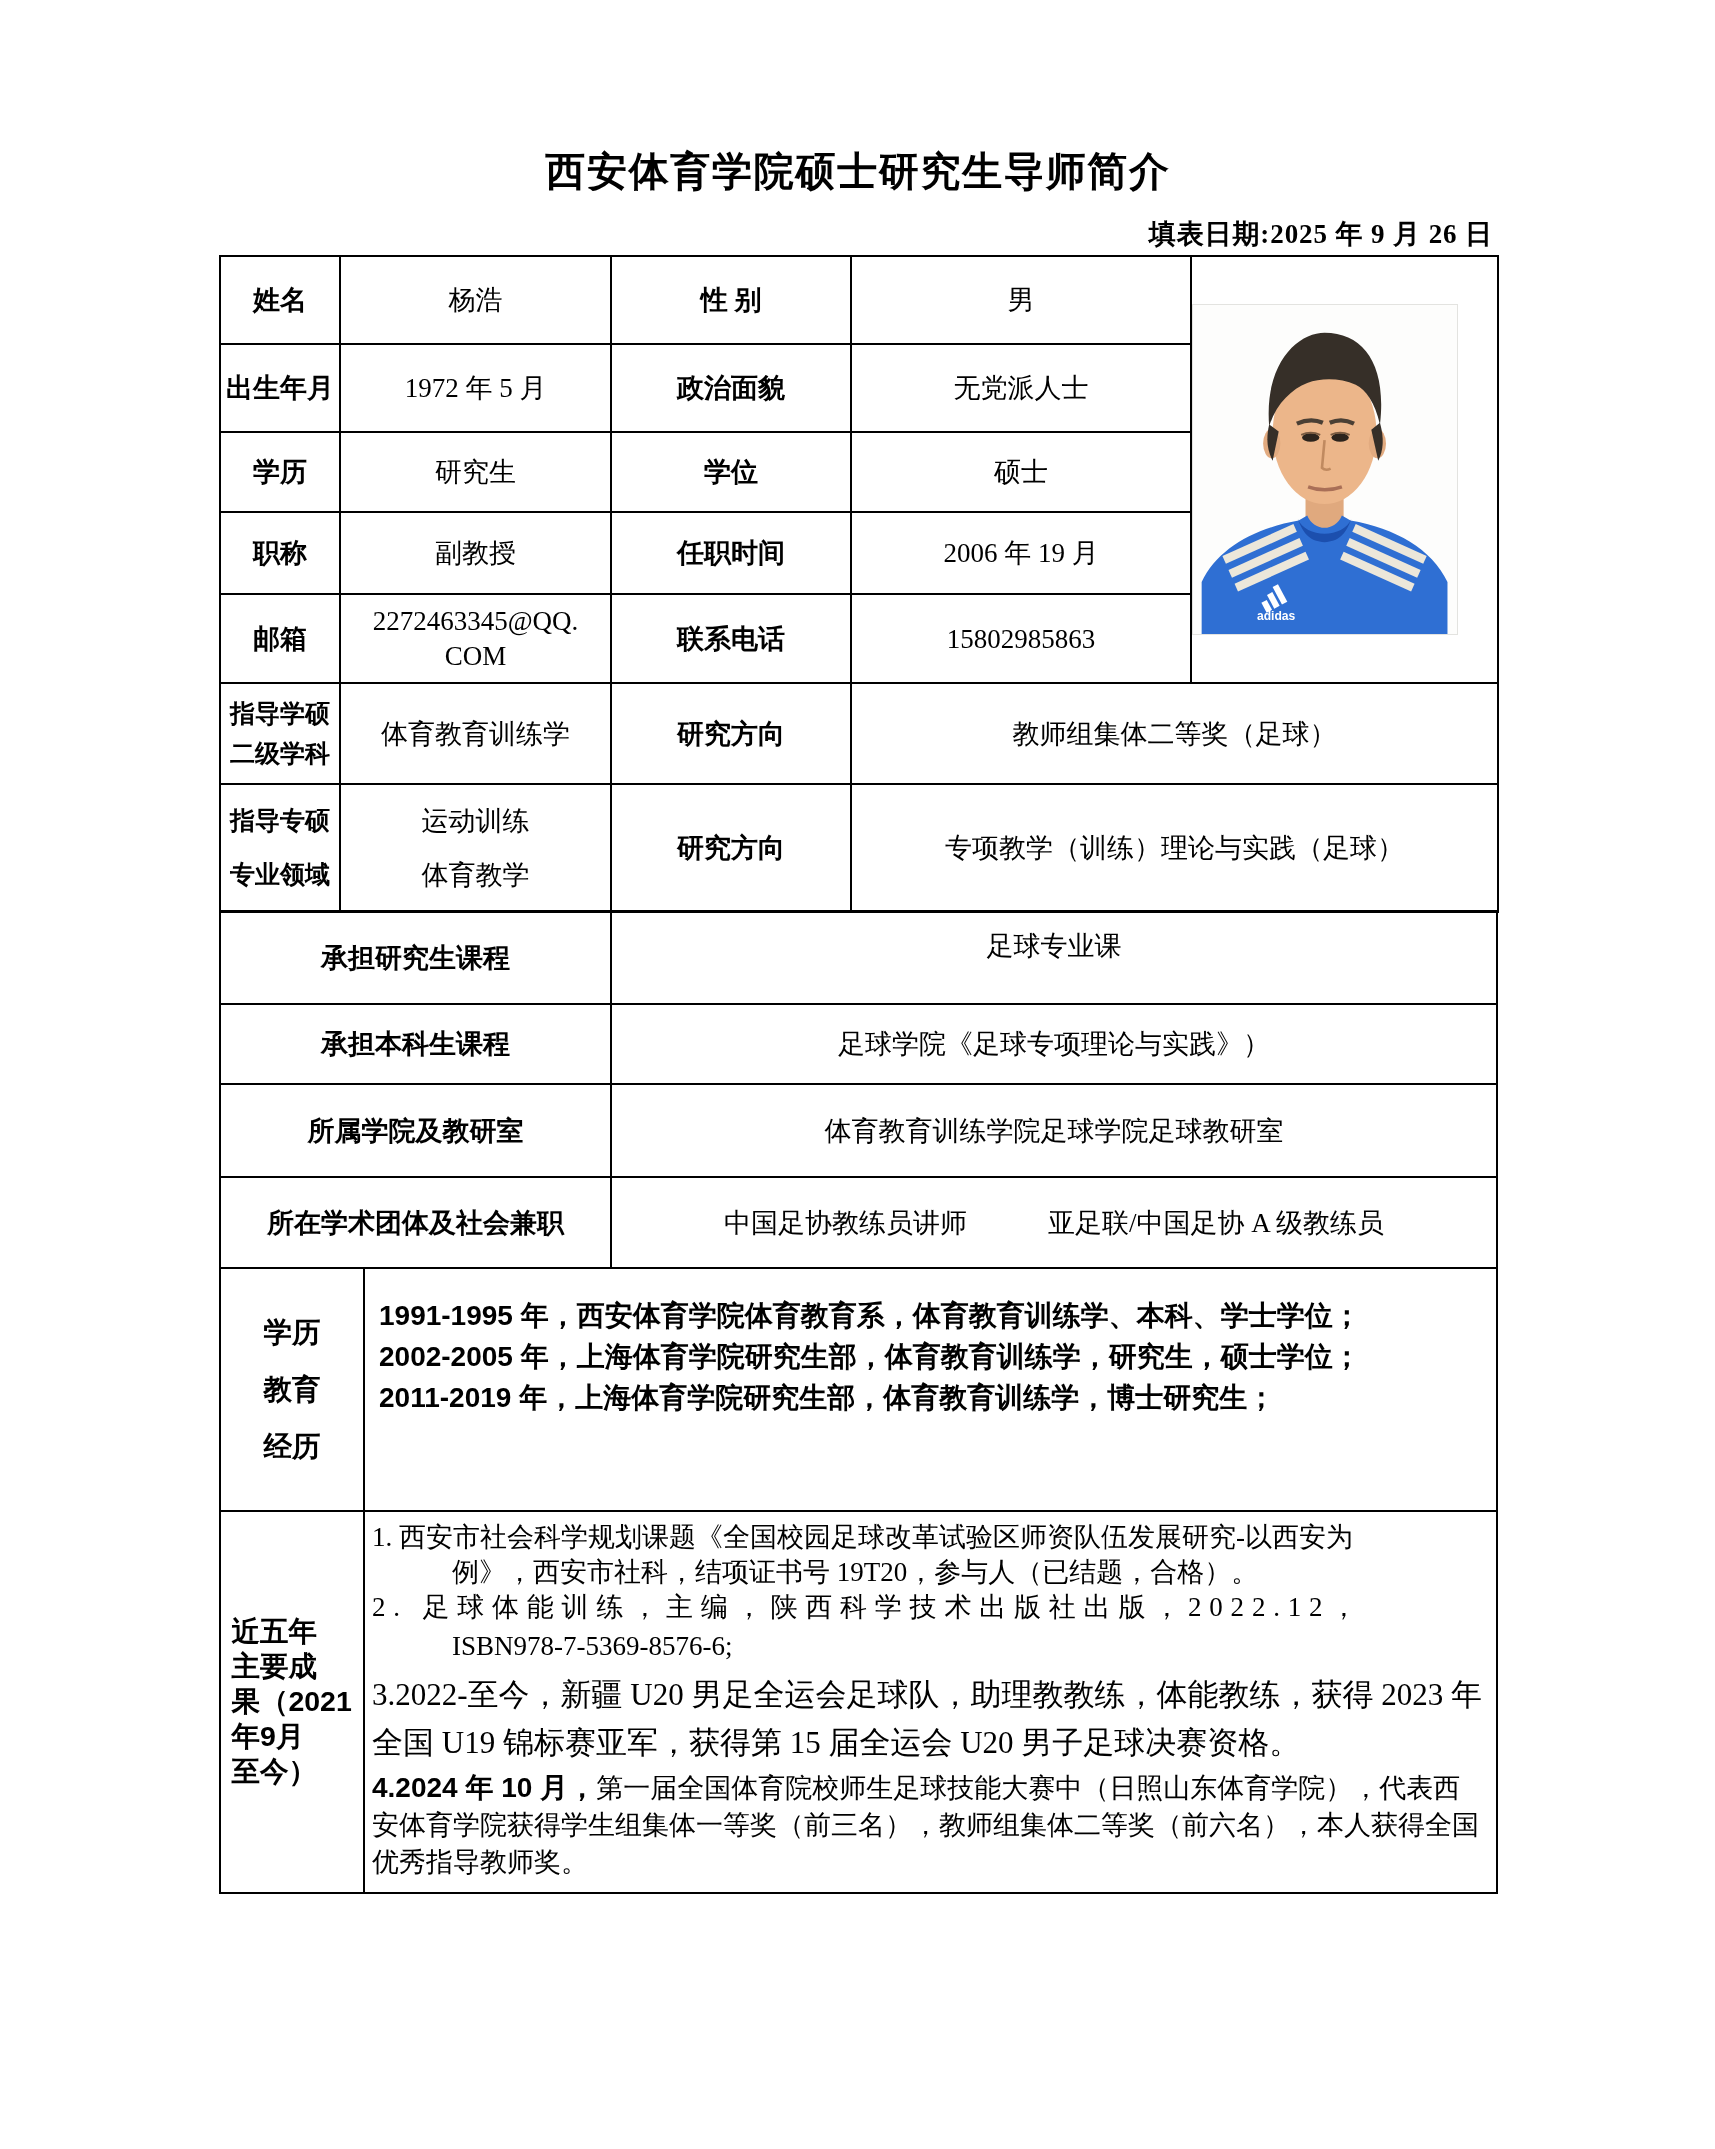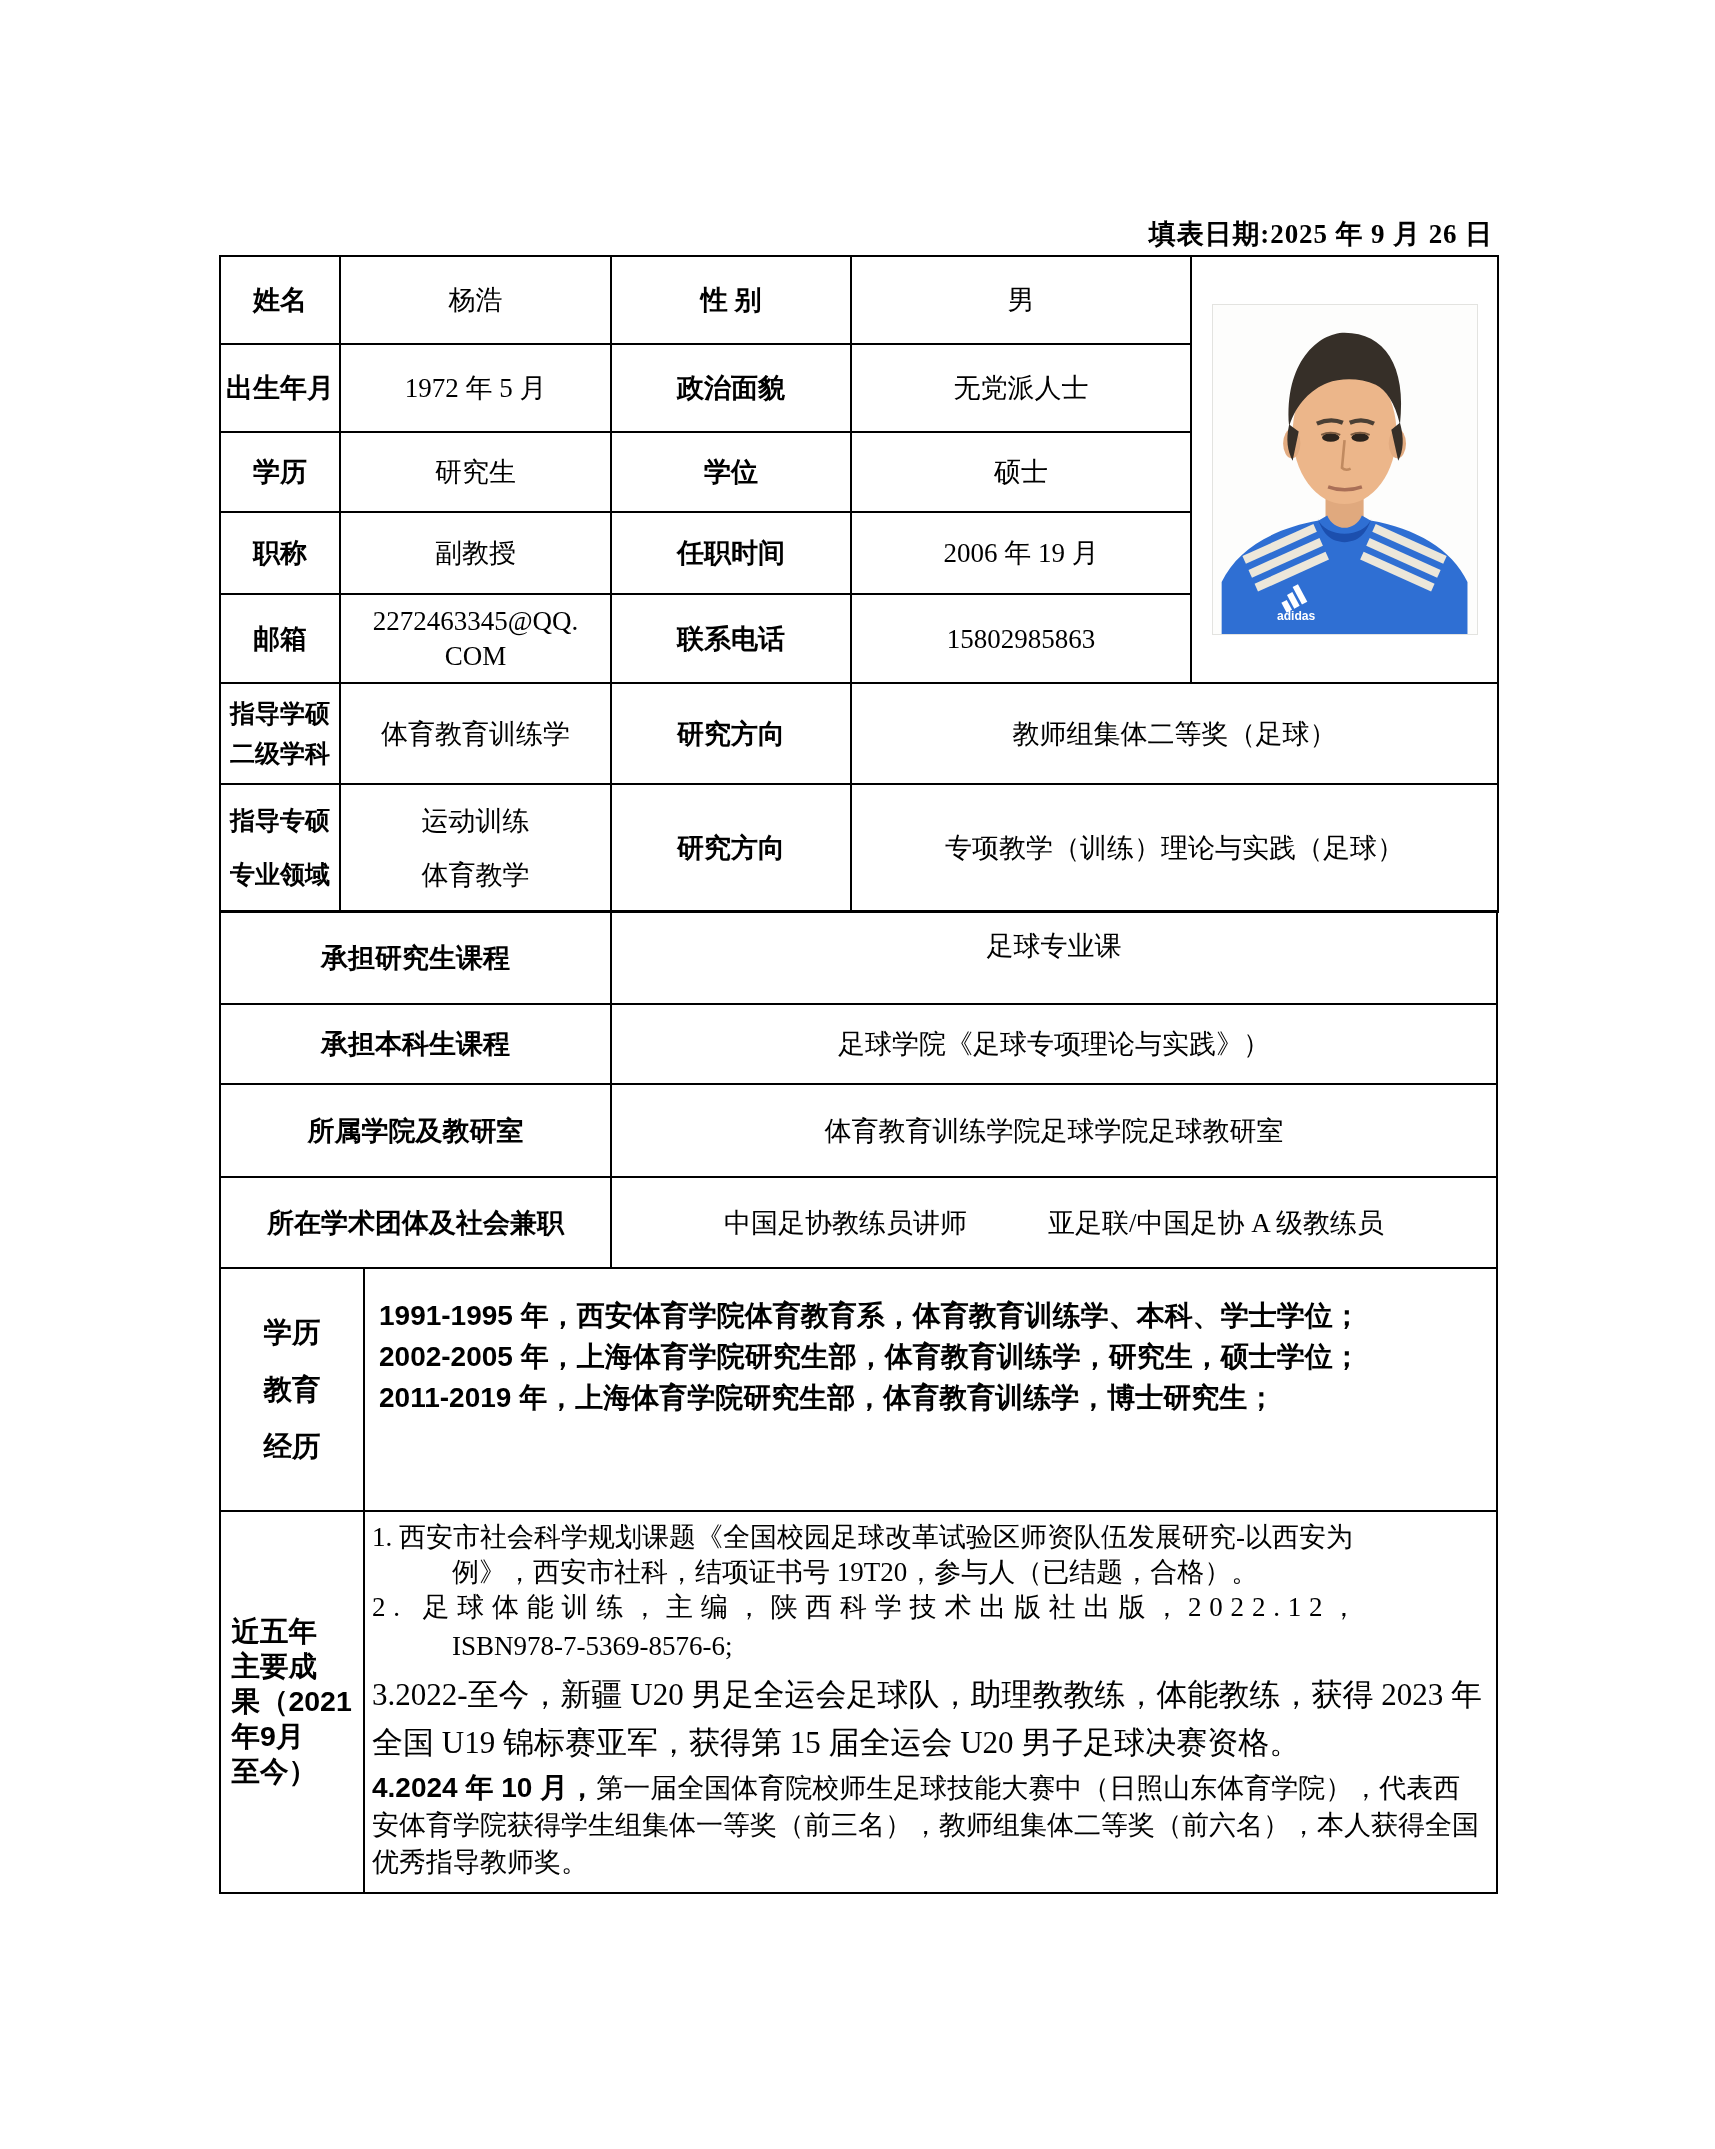--- a/index.html
+++ b/index.html
@@ -32,21 +32,21 @@
     margin-top:31px;
   }
   .lbl{font-weight:bold;font-size:27px;line-height:38px;}
   .val{font-size:27px;line-height:36px;}
   .email{word-break:break-all;padding:0 29px;line-height:35px;}
   .lbl-sm{font-weight:bold;font-size:25px;line-height:40px;padding:0 1.7px;}
   .lbl-tall{font-weight:bold;font-size:25px;line-height:54px;padding:0 1.7px;}
   .val-gap{font-size:27px;line-height:54px;}
   .pre{white-space:pre-wrap;}
   .photo-cell{padding:0;}
-  .photo-wrap{display:flex;align-items:center;justify-content:center;height:100%;}
+  .photo-wrap{display:flex;align-items:center;height:100%;}
   .photo-wrap svg{display:block;border:0.9px solid #e3e3e0;}
   
   .hei{font-family:"Liberation Sans","DejaVu Sans",sans-serif;}
   .edu-label div{font-weight:bold;font-size:28.5px;line-height:57px;}
   .edu-val{text-align:left;vertical-align:top;padding:26px 10.4px 0 14px;}
   .edu-val div{font-weight:bold;font-size:28px;line-height:41px;white-space:nowrap;}
   .ach-label{text-align:left;vertical-align:middle;padding-left:10.4px;}
   .ach-label div{font-weight:bold;font-size:28.5px;line-height:35px;white-space:nowrap;}
   .ach-val{text-align:left;vertical-align:top;padding:8.6px 14px 0 7px;}
   .ach-item1 div{font-size:27px;line-height:35px;white-space:nowrap;}
@@ -59,20 +59,21 @@
   .note{
     position:absolute;left:232px;top:1947px;width:1262px;
     font-weight:bold;font-size:28px;line-height:40px;
   }
 </style>
 </head>
 <body>
 
 <div class="sheet">
 
+  <div class="title">西安体育学院硕士研究生导师简介</div>
   <div class="date-line">填表日期:2025 年 9 月  26 日</div>
 
   <div class="doc">
 
     <table class="t1">
       <colgroup>
           <col style="width:120px">
           <col style="width:271px">
           <col style="width:240px">
           <col style="width:340px">

